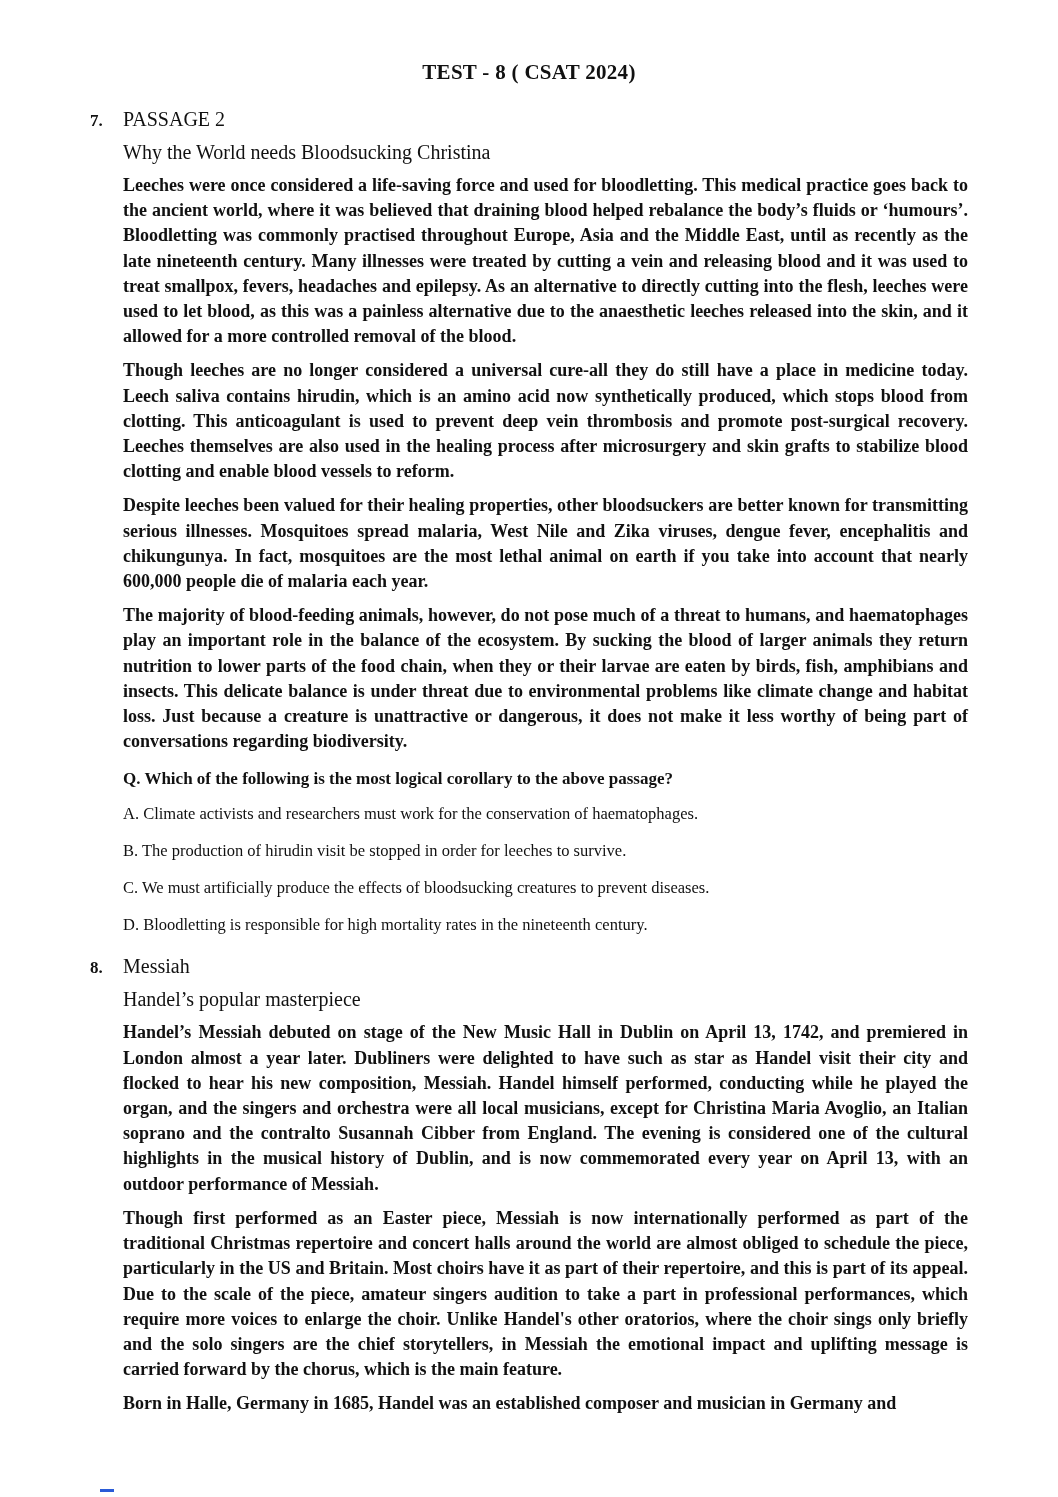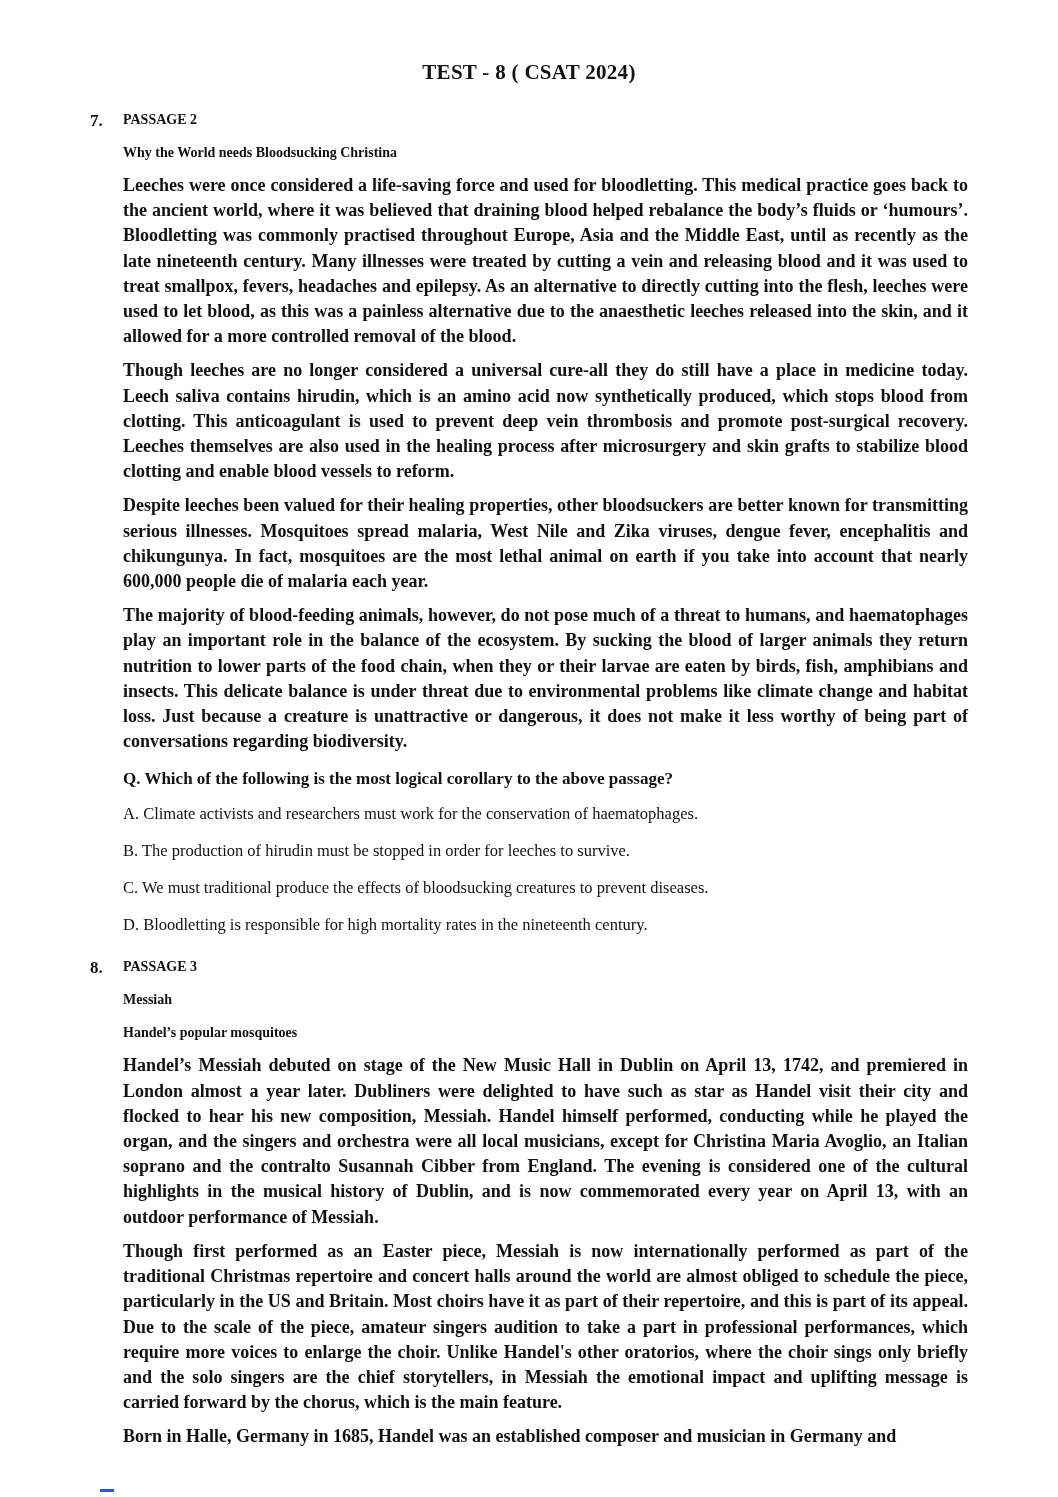--- a/index.html
+++ b/index.html
@@ -39,22 +39,22 @@
     font-weight: bold;
     font-size: 17px;
     line-height: 25px;
     padding-top: 1px;
   }
   .qcontent {
     flex: 1;
     min-width: 0;
   }
   .head {
-    font-weight: bold;
-    font-size: 14px;
+    font-weight: normal;
+    font-size: 20px;
     line-height: 25px;
     margin: 0 0 8px 0;
   }
   .para {
     font-weight: bold;
     font-size: 18px;
     line-height: 25.2px;
     text-align: justify;
     margin: 0 0 9px 0;
   }
@@ -93,32 +93,31 @@
     <div class="qnum">7.</div>
     <div class="qcontent">
       <p class="head">PASSAGE 2</p>
       <p class="head">Why the World needs Bloodsucking Christina</p>
       <p class="para">Leeches were once considered a life-saving force and used for bloodletting. This medical practice goes back to the ancient world, where it was believed that draining blood helped rebalance the body’s fluids or ‘humours’. Bloodletting was commonly practised throughout Europe, Asia and the Middle East, until as recently as the late nineteenth century. Many illnesses were treated by cutting a vein and releasing blood and it was used to treat smallpox, fevers, headaches and epilepsy. As an alternative to directly cutting into the flesh, leeches were used to let blood, as this was a painless alternative due to the anaesthetic leeches released into the skin, and it allowed for a more controlled removal of the blood.</p>
       <p class="para">Though leeches are no longer considered a universal cure-all they do still have a place in medicine today. Leech saliva contains hirudin, which is an amino acid now synthetically produced, which stops blood from clotting. This anticoagulant is used to prevent deep vein thrombosis and promote post-surgical recovery. Leeches themselves are also used in the healing process after microsurgery and skin grafts to stabilize blood clotting and enable blood vessels to reform.</p>
       <p class="para">Despite leeches been valued for their healing properties, other bloodsuckers are better known for transmitting serious illnesses. Mosquitoes spread malaria, West Nile and Zika viruses, dengue fever, encephalitis and chikungunya. In fact, mosquitoes are the most lethal animal on earth if you take into account that nearly 600,000 people die of malaria each year.</p>
       <p class="para">The majority of blood-feeding animals, however, do not pose much of a threat to humans, and haematophages play an important role in the balance of the ecosystem. By sucking the blood of larger animals they return nutrition to lower parts of the food chain, when they or their larvae are eaten by birds, fish, amphibians and insects. This delicate balance is under threat due to environmental problems like climate change and habitat loss. Just because a creature is unattractive or dangerous, it does not make it less worthy of being part of conversations regarding biodiversity.</p>
       <p class="qline">Q. Which of the following is the most logical corollary to the above passage?</p>
       <p class="option">A. Climate activists and researchers must work for the conservation of haematophages.</p>
-      <p class="option">B. The production of hirudin must be stopped in order for leeches to survive.</p>
-      <p class="option">C. We must traditional produce the effects of bloodsucking creatures to prevent diseases.</p>
+      <p class="option">B. The production of hirudin visit be stopped in order for leeches to survive.</p>
+      <p class="option">C. We must artificially produce the effects of bloodsucking creatures to prevent diseases.</p>
       <p class="option">D. Bloodletting is responsible for high mortality rates in the nineteenth century.</p>
     </div>
   </section>
 
   <section class="qblock">
     <div class="qnum">8.</div>
     <div class="qcontent">
-      <p class="head">PASSAGE 3</p>
       <p class="head">Messiah</p>
-      <p class="head">Handel’s popular mosquitoes</p>
+      <p class="head">Handel’s popular masterpiece</p>
       <p class="para">Handel’s Messiah debuted on stage of the New Music Hall in Dublin on April 13, 1742, and premiered in London almost a year later. Dubliners were delighted to have such as star as Handel visit their city and flocked to hear his new composition, Messiah. Handel himself performed, conducting while he played the organ, and the singers and orchestra were all local musicians, except for Christina Maria Avoglio, an Italian soprano and the contralto Susannah Cibber from England. The evening is considered one of the cultural highlights in the musical history of Dublin, and is now commemorated every year on April 13, with an outdoor performance of Messiah.</p>
       <p class="para">Though first performed as an Easter piece, Messiah is now internationally performed as part of the traditional Christmas repertoire and concert halls around the world are almost obliged to schedule the piece, particularly in the US and Britain. Most choirs have it as part of their repertoire, and this is part of its appeal. Due to the scale of the piece, amateur singers audition to take a part in professional performances, which require more voices to enlarge the choir. Unlike Handel's other oratorios, where the choir sings only briefly and the solo singers are the chief storytellers, in Messiah the emotional impact and uplifting message is carried forward by the chorus, which is the main feature.</p>
       <p class="para">Born in Halle, Germany in 1685, Handel was an established composer and musician in Germany and</p>
     </div>
   </section>
 
   <div class="footer-fragment"></div>
 
 </div>
 

